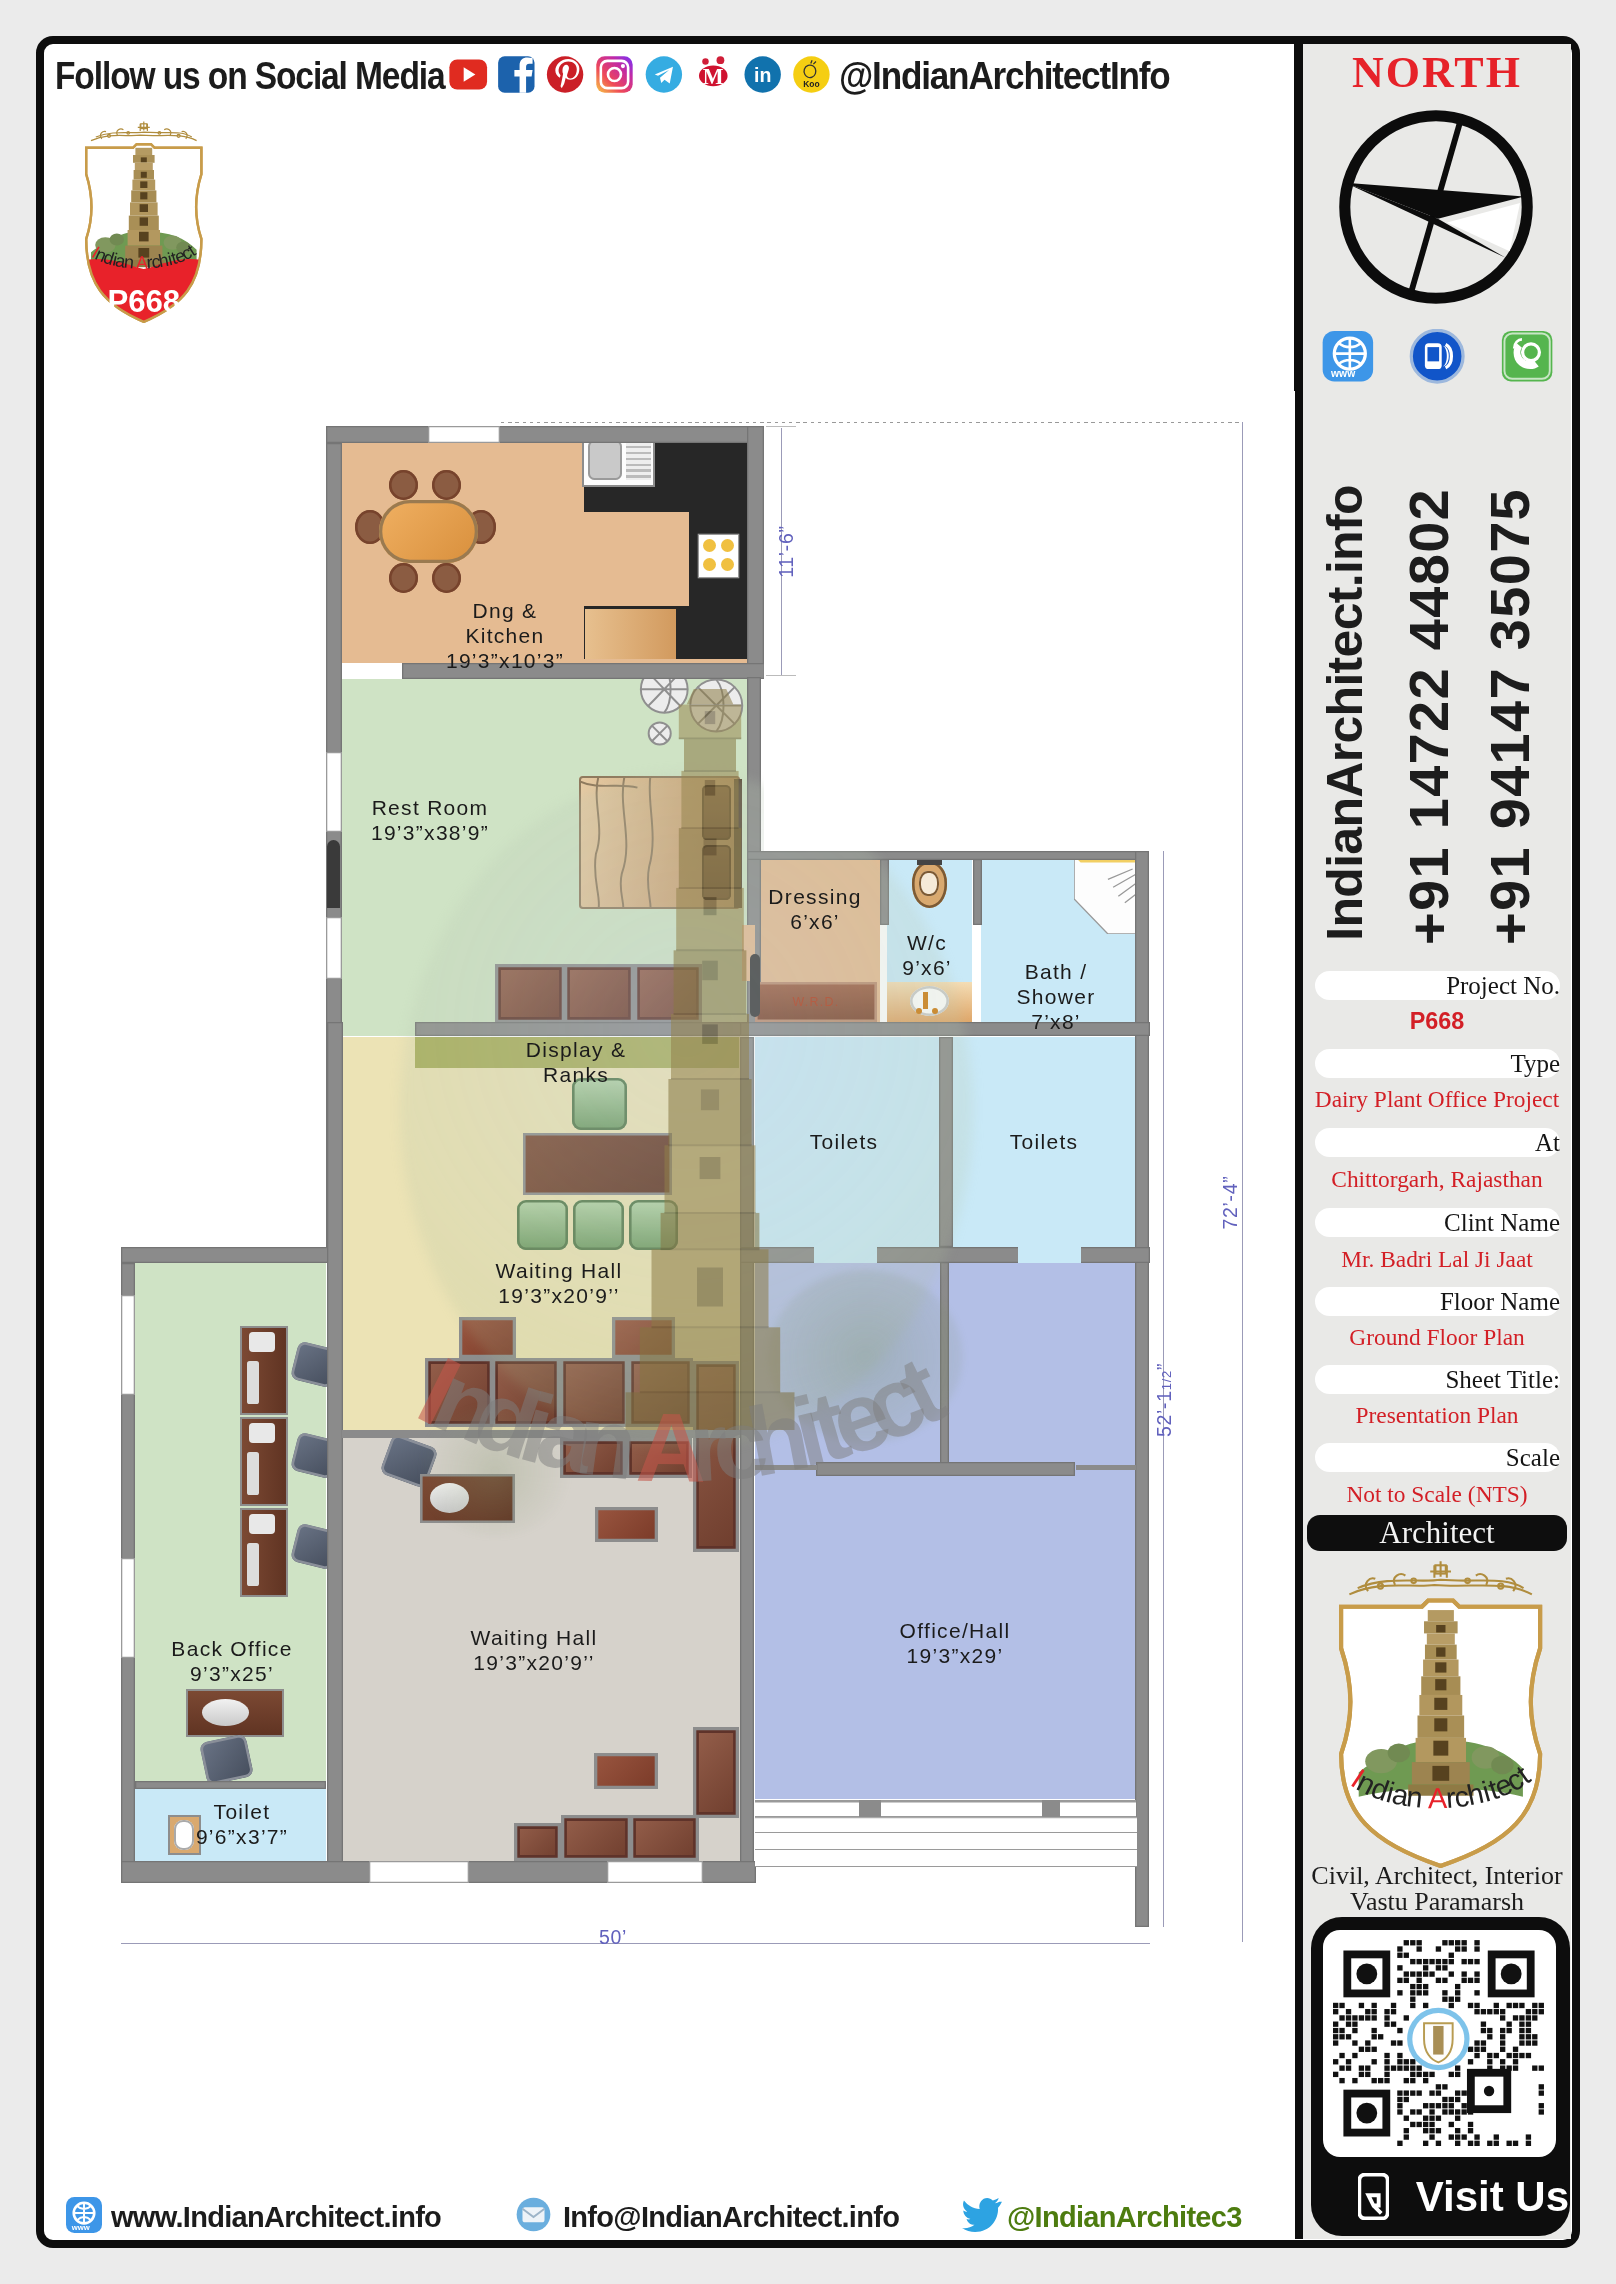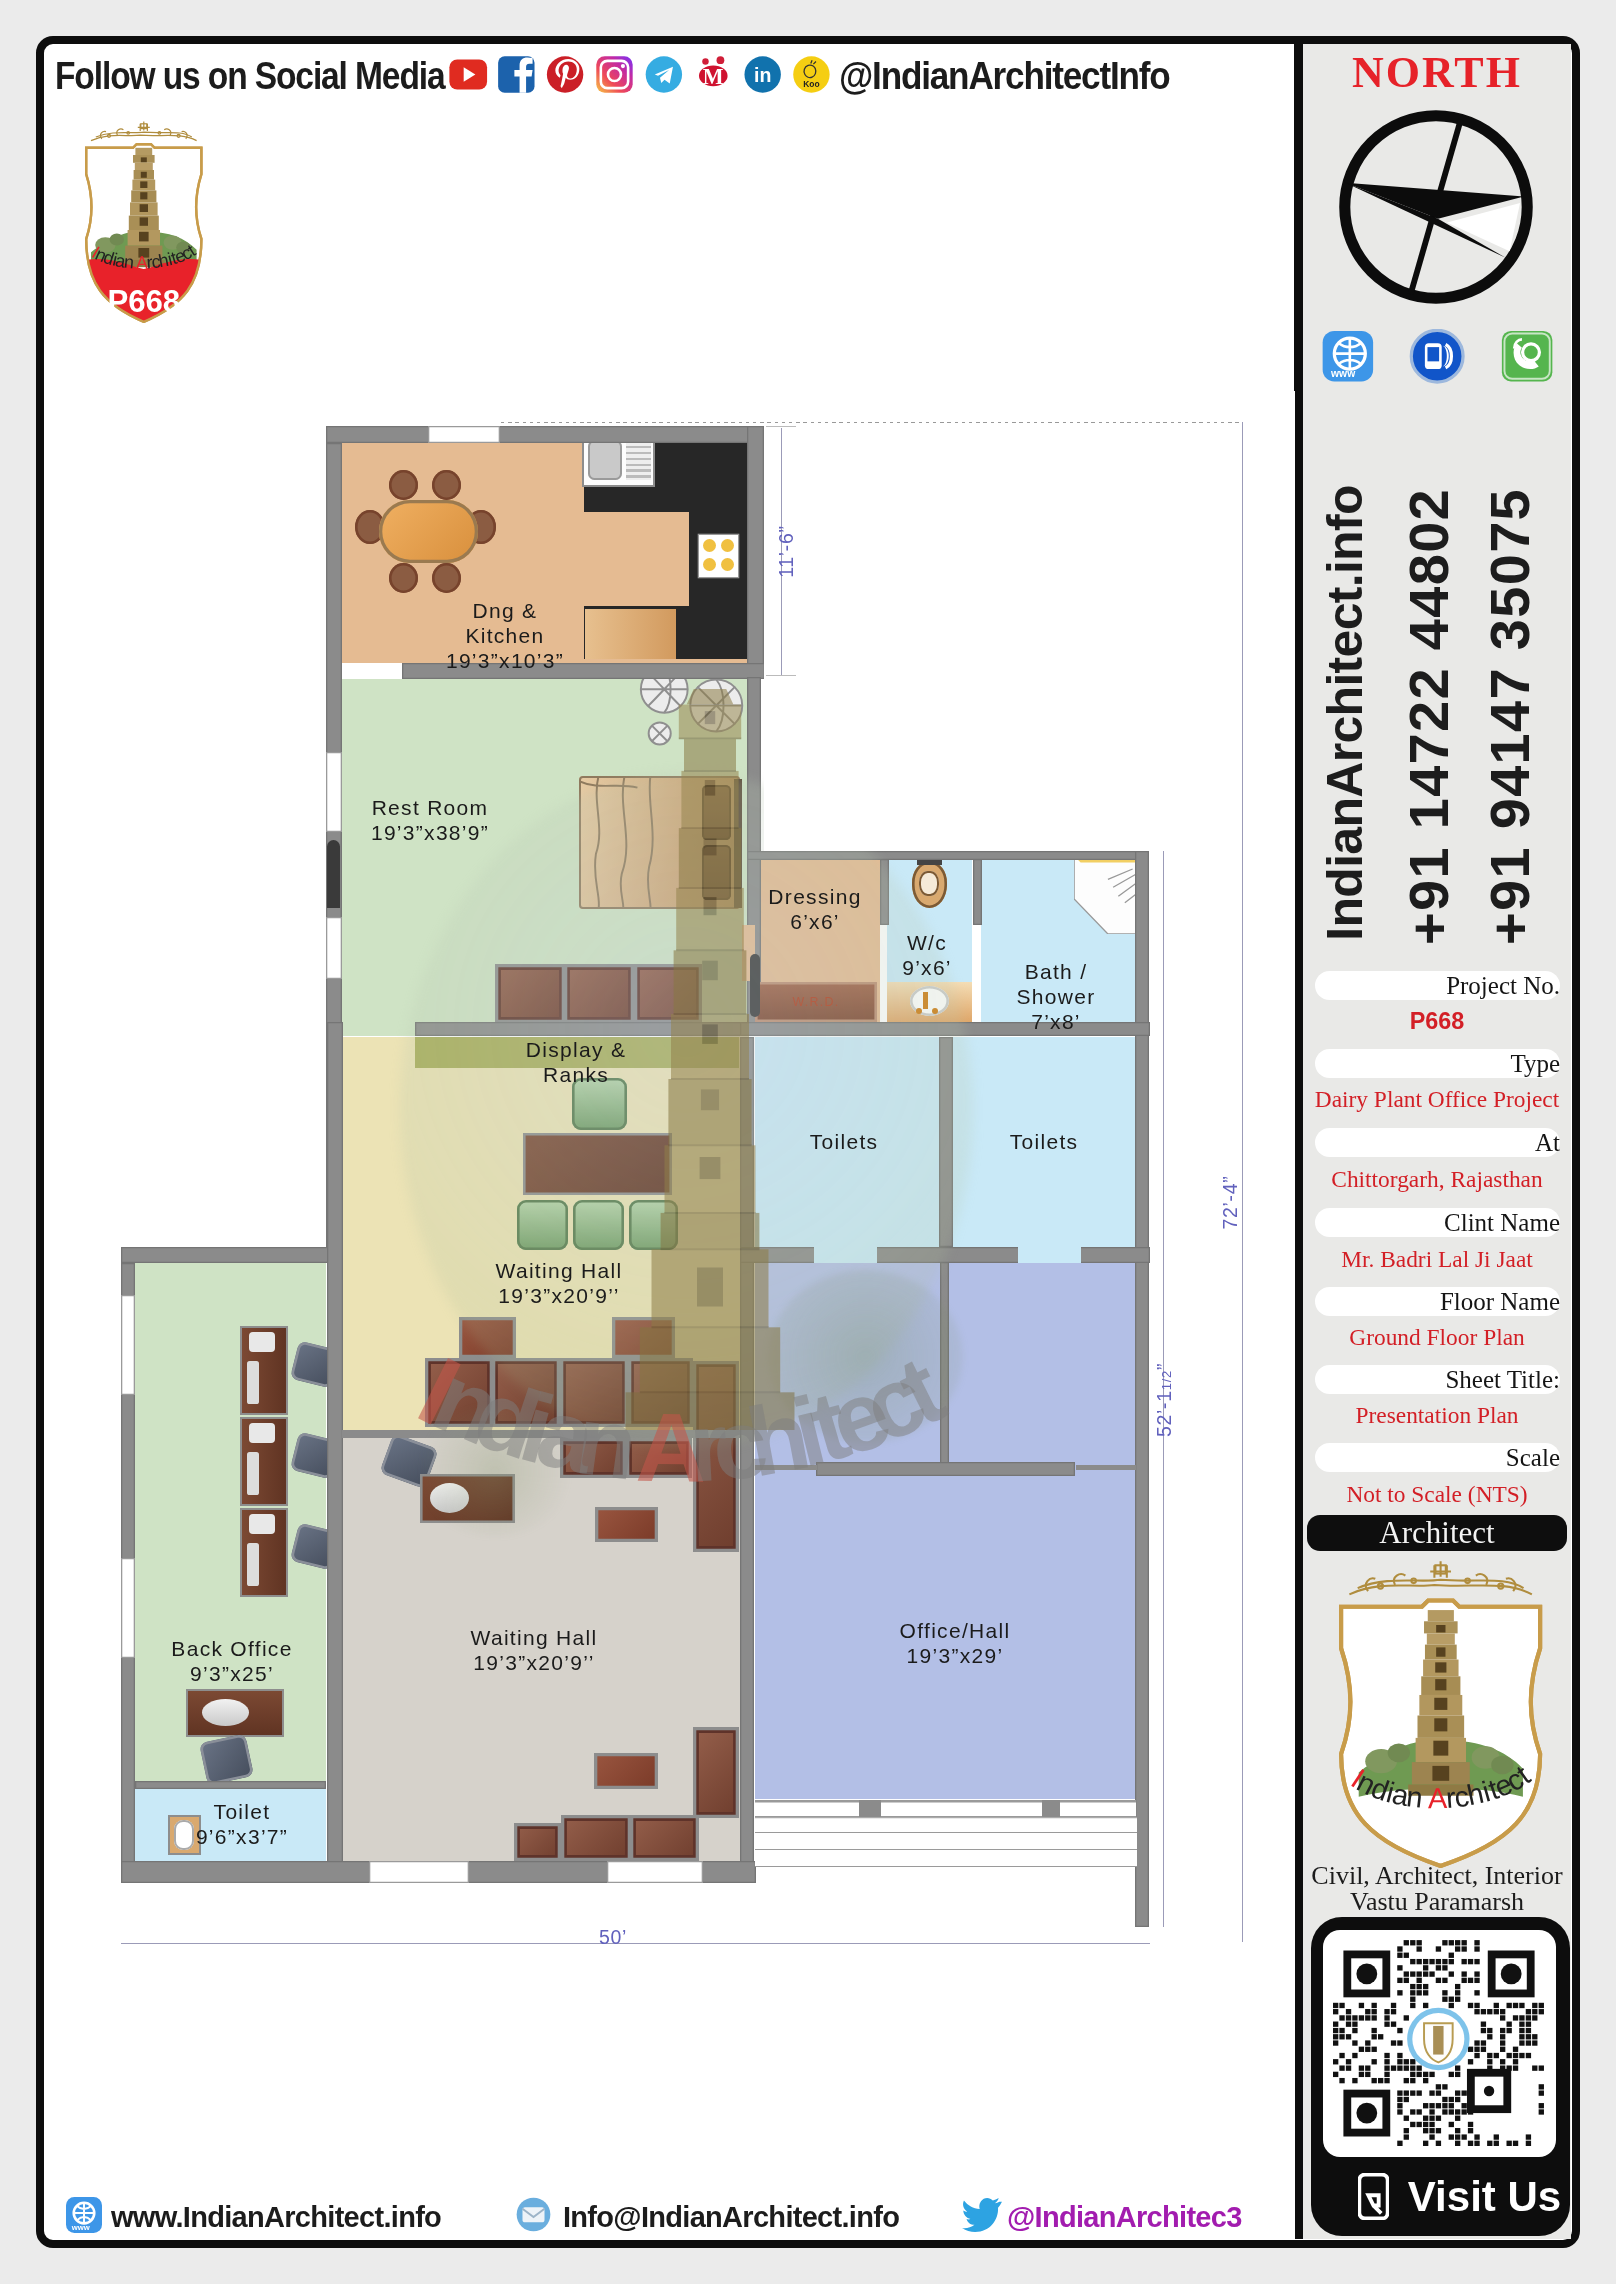--- a/index.html
+++ b/index.html
@@ -810,33 +810,33 @@
       </g>
   <circle cx="81" cy="76" r="24" fill="#7ec3ea"></circle>
       <circle cx="81" cy="76" r="20" fill="#fff"></circle>
   <path d="M70 64 h22 v12 c0 10 -5 16 -11 18 c-6 -2 -11 -8 -11 -18 Z" fill="#fdfdfd" stroke="#b89c52" stroke-width="1.5"></path>
   <rect x="77" y="66" width="8" height="22" fill="#a88e55"></rect>
 </svg>
 <svg class="a" style="left:1358px;top:2173px" width="31" height="47" viewBox="0 0 48 72">
       <rect x="2" y="2" width="44" height="68" rx="9" fill="none" stroke="#fff" stroke-width="6"></rect>
       <path d="M16 34 h16 v16 h-8 Z M24 50 l12 12" stroke="#fff" stroke-width="6" fill="none"></path>
     </svg>
-<div class="a" style="left:1400px;top:2173px;width:169px;text-align:center;color:#fff;font-size:42px;font-weight:bold;letter-spacing:0px">Visit Us</div>
+<div class="a" style="left:1400px;top:2173px;width:169px;text-align:right;color:#fff;font-size:42px;font-weight:bold;letter-spacing:0px">Visit Us</div>
 
 <svg class="a" style="left:66px;top:2197px" width="36" height="36" viewBox="0 0 56 56">
       <rect width="56" height="56" rx="13" fill="#3d96e8"></rect>
       <circle cx="28" cy="25" r="16" fill="none" stroke="#fff" stroke-width="4"></circle>
       <path d="M12 25 h32 M28 9 v32 M17 14 c7 6 15 6 22 0 M17 36 c7-6 15-6 22 0" stroke="#fff" stroke-width="3" fill="none"></path>
       <text x="9" y="52" font-size="12" font-weight="bold" fill="#fff" font-family="Liberation Sans,sans-serif">www</text>
     </svg>
 <div class="a" style="left:111px;top:2201px;font-size:29px;font-weight:bold;color:#1c1c1c;letter-spacing:-0.7px">www.IndianArchitect.info</div>
 <svg class="a" style="left:516px;top:2197px" width="35" height="35" viewBox="0 0 54 54">
       <circle cx="27" cy="27" r="26" fill="#6aaede"></circle>
       <rect x="10" y="16" width="34" height="23" rx="4" fill="#eef3f8"></rect>
       <path d="M10 18 L27 31 L44 18" stroke="#9db4c8" stroke-width="3" fill="none"></path>
     </svg>
 <div class="a" style="left:563px;top:2201px;font-size:29px;font-weight:bold;color:#1c1c1c;letter-spacing:-0.7px">Info@IndianArchitect.info</div>
 <svg class="a" style="left:960px;top:2194px" width="42" height="38" viewBox="0 0 64 58">
       <path d="M60 12 c-2 1-4 2-7 2 c3-2 5-4 6-8 c-3 2-6 3-9 4 c-5-6-14-5-18 1 c-3 4-3 8-2 12 c-10-1-18-5-24-13 c-3 6-1 13 5 17 c-2 0-4-1-6-2 c0 6 5 12 11 13 c-2 1-4 1-6 0 c1 5 6 9 12 9 c-5 4-12 6-19 5 c6 4 13 6 20 6 c23 0 36-19 35-37 c2-2 4-5 6-9 Z" fill="#2da3e2"></path>
     </svg>
-<div class="a" style="left:1007px;top:2201px;font-size:29px;font-weight:bold;color:#a21caf;letter-spacing:-0.7px">@IndianArchitec3</div>
+<div class="a" style="left:1007px;top:2201px;font-size:29px;font-weight:bold;color:#4d7c0f;letter-spacing:-0.7px">@IndianArchitec3</div>
 
 </div>
 
 </body></html>

